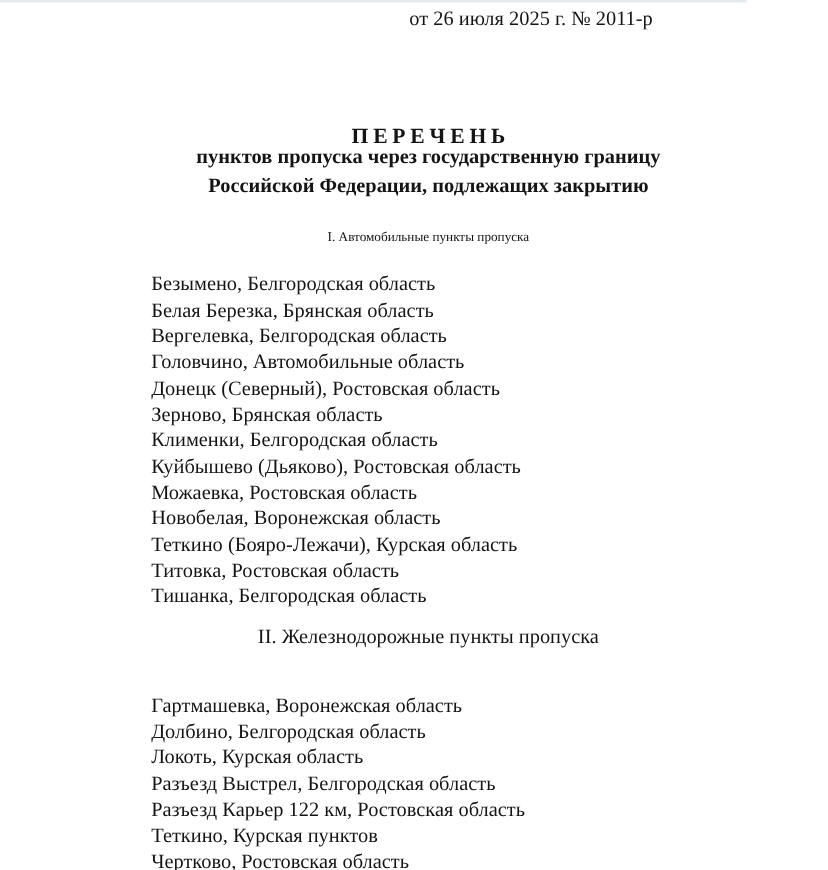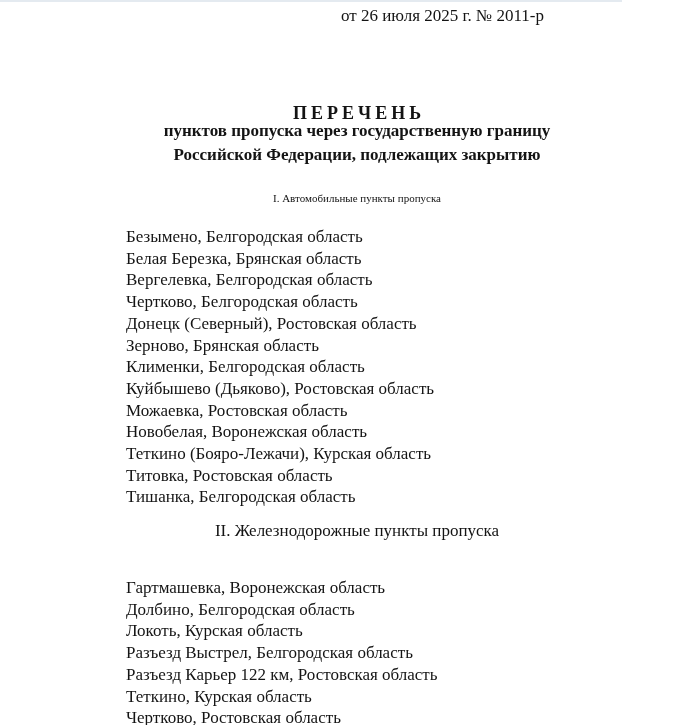--- a/index.html
+++ b/index.html
@@ -77,37 +77,37 @@
     <div>пунктов пропуска через государственную границу</div>
     <div>Российской Федерации, подлежащих закрытию</div>
   </div>
 
   <div class="centered section-heading-1">I. Автомобильные пункты пропуска</div>
 
   <div class="item-list item-list-1">
       <div>Безымено, Белгородская область</div>
       <div>Белая Березка, Брянская область</div>
       <div>Вергелевка, Белгородская область</div>
-      <div>Чертково, Белгородская область</div>
+      <div>Головчино, Автомобильные область</div>
       <div>Донецк (Северный), Ростовская область</div>
       <div>Зерново, Брянская область</div>
       <div>Клименки, Белгородская область</div>
       <div>Куйбышево (Дьяково), Ростовская область</div>
       <div>Можаевка, Ростовская область</div>
       <div>Новобелая, Воронежская область</div>
       <div>Теткино (Бояро-Лежачи), Курская область</div>
       <div>Титовка, Ростовская область</div>
       <div>Тишанка, Белгородская область</div>
     </div>
 
   <div class="centered section-heading-2">II. Железнодорожные пункты пропуска</div>
 
   <div class="item-list item-list-2">
       <div>Гартмашевка, Воронежская область</div>
       <div>Долбино, Белгородская область</div>
       <div>Локоть, Курская область</div>
       <div>Разъезд Выстрел, Белгородская область</div>
       <div>Разъезд Карьер 122 км, Ростовская область</div>
-      <div>Теткино, Курская область</div>
+      <div>Теткино, Курская пунктов</div>
       <div>Чертково, Ростовская область</div>
     </div>
 
 </div>
 
 </body></html>

